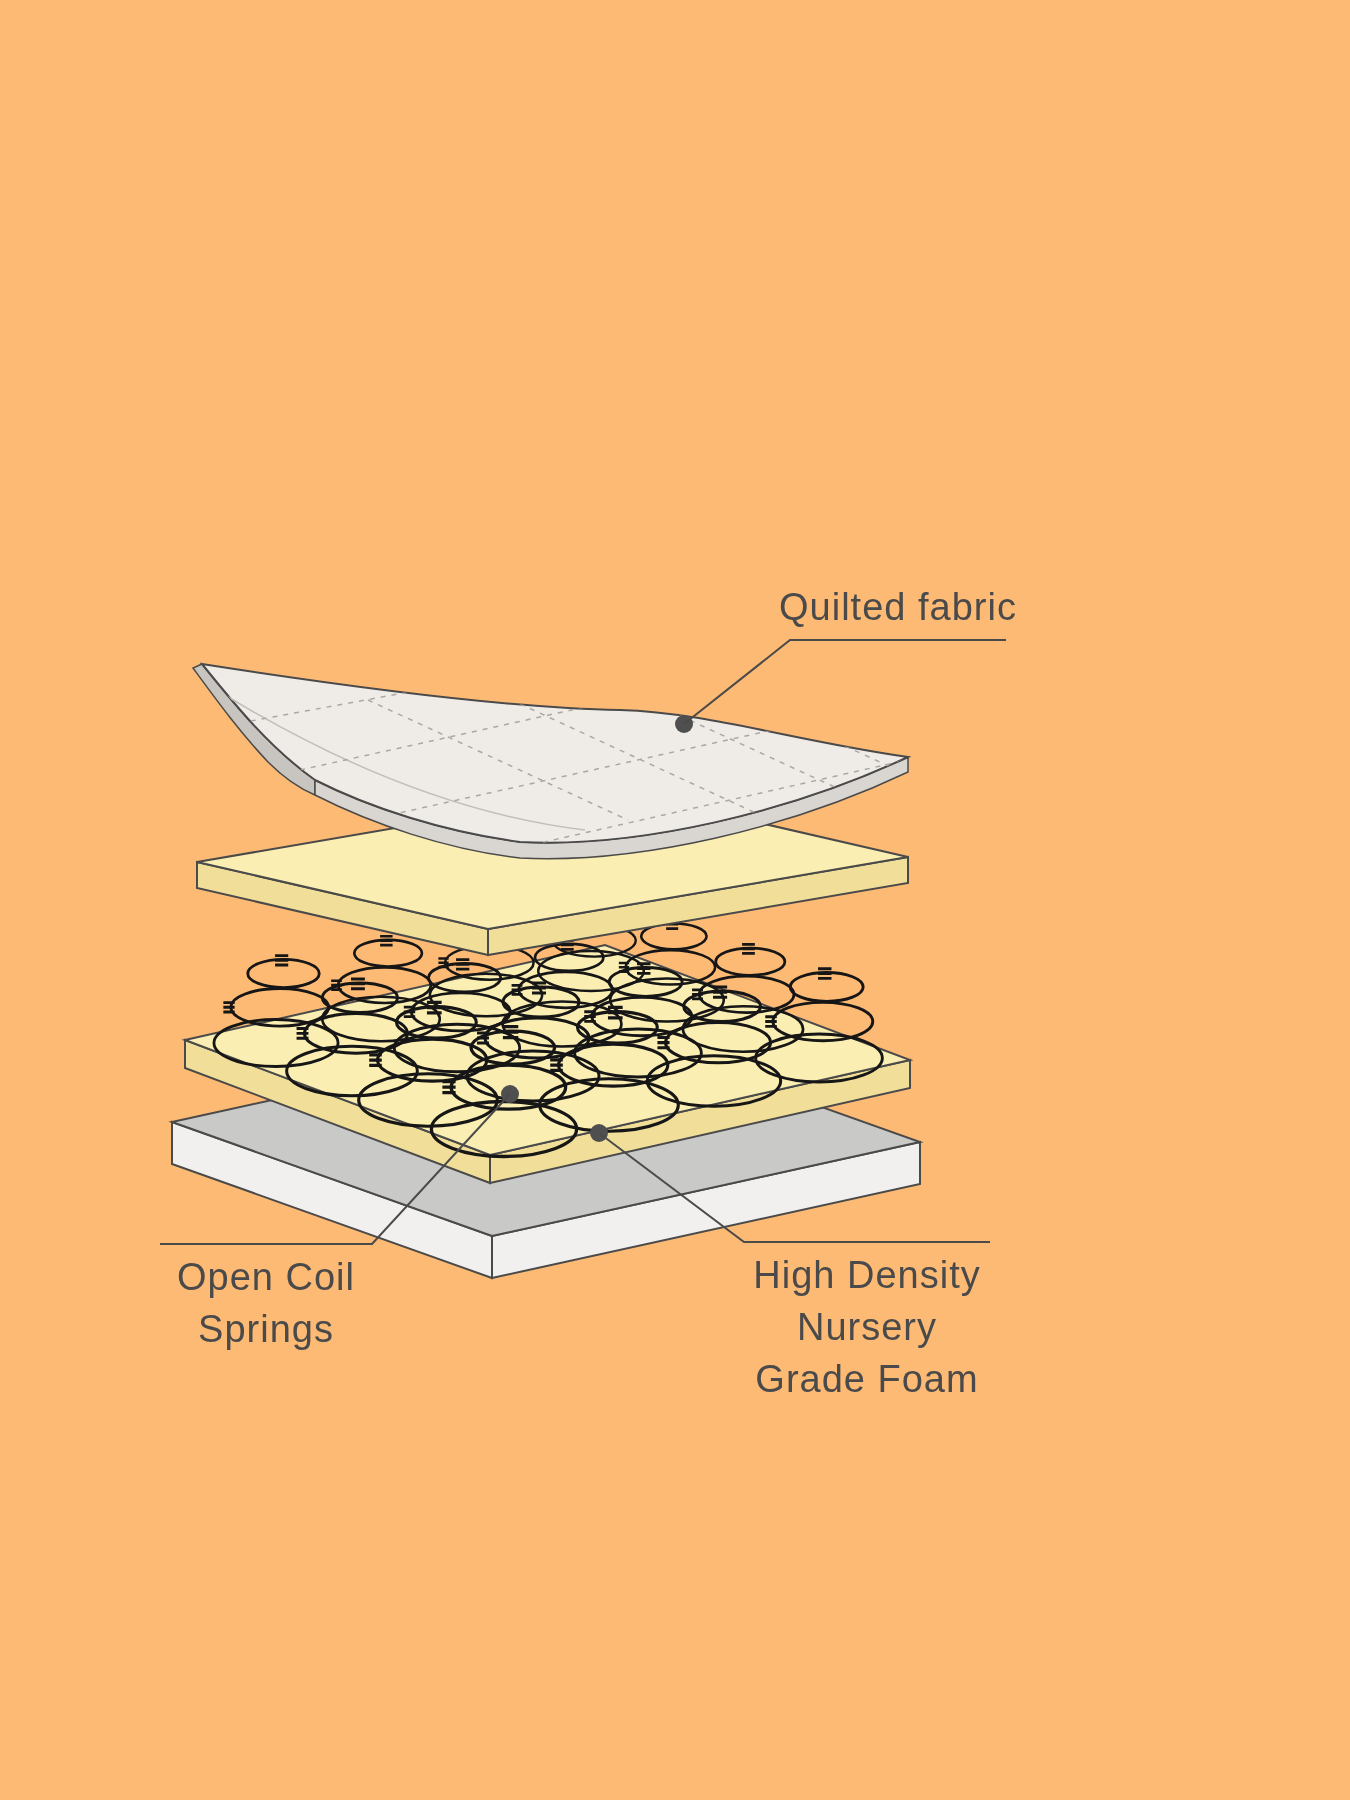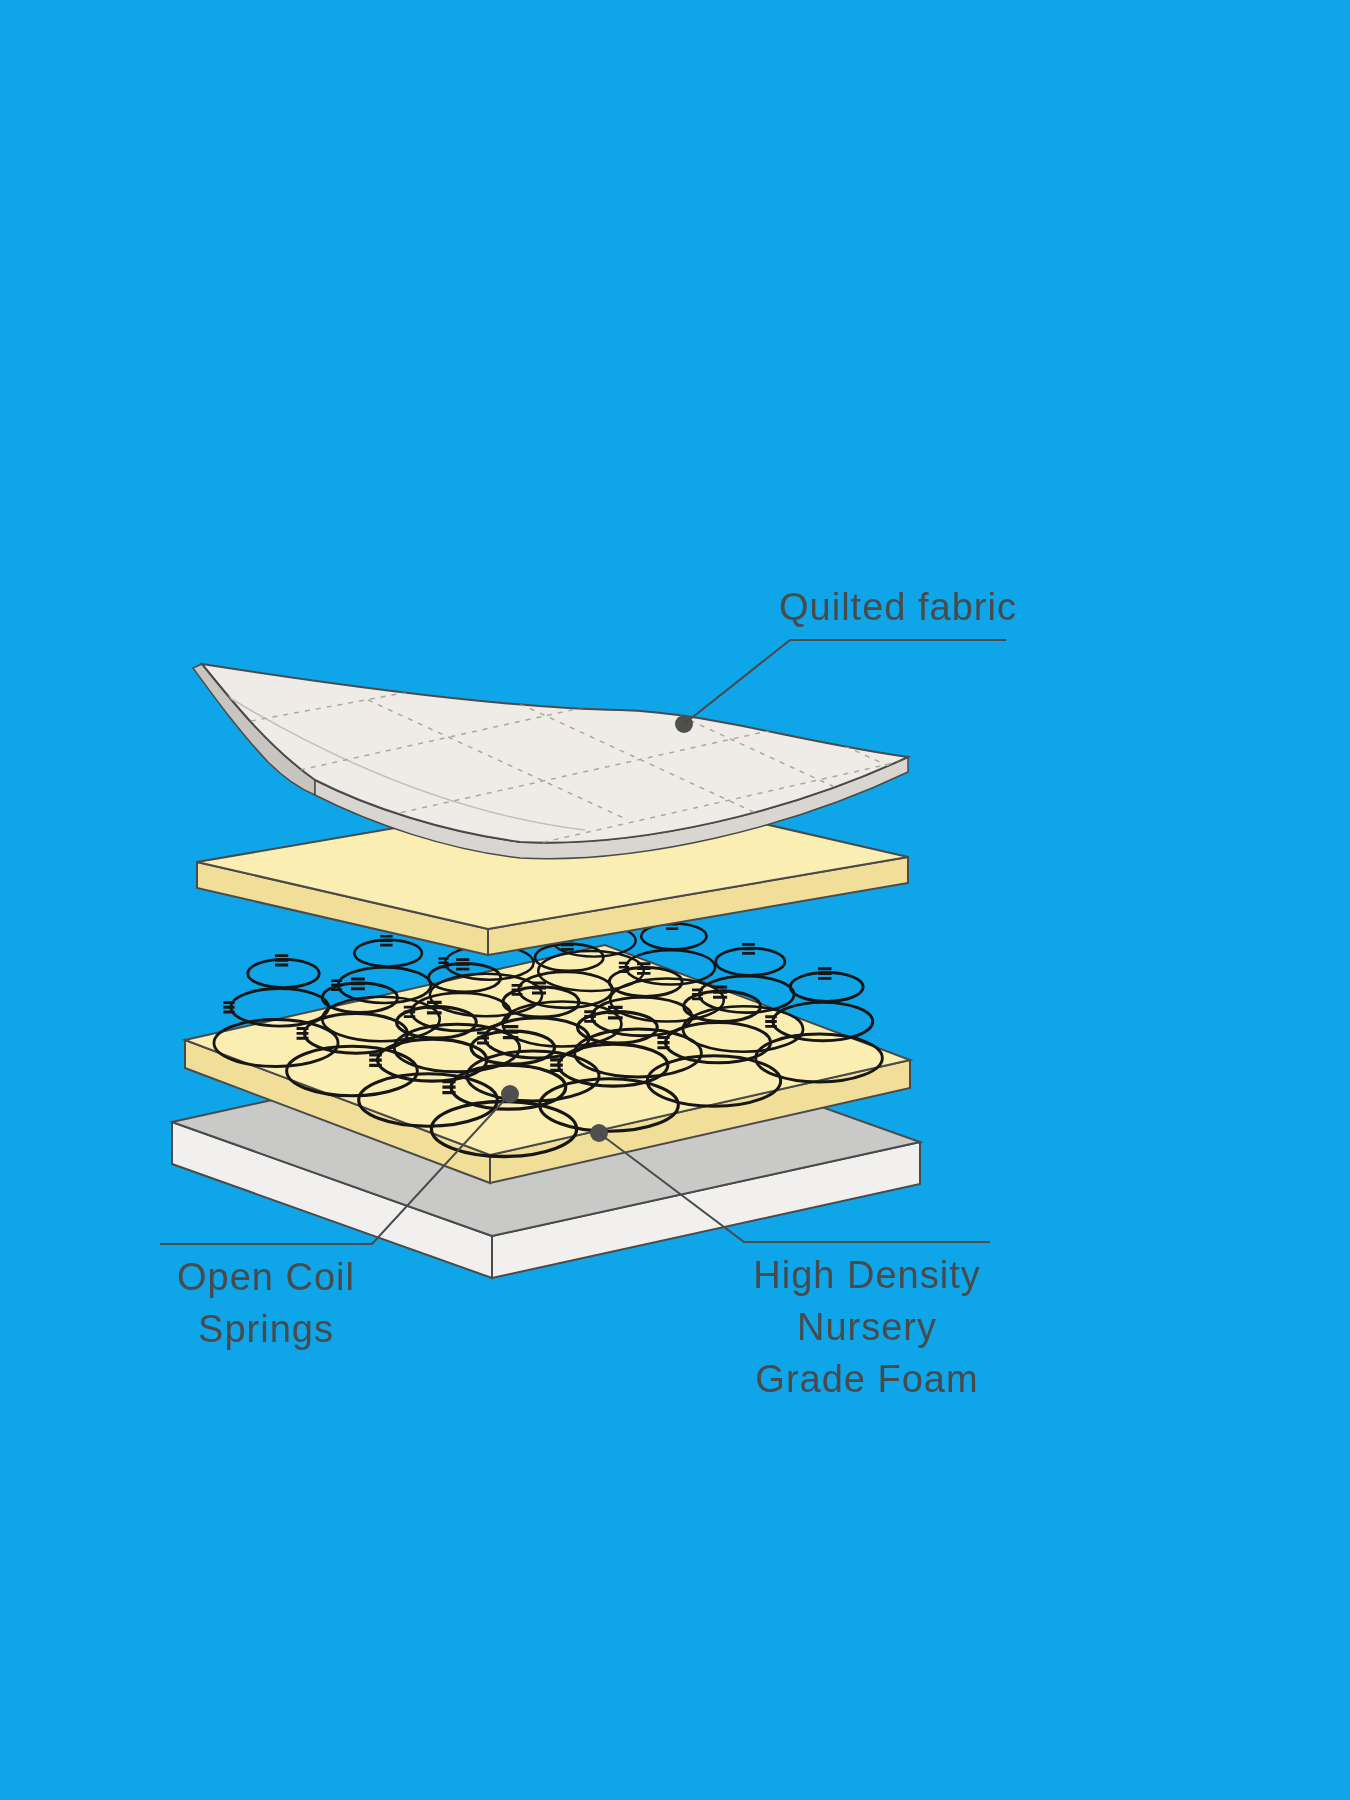--- a/index.html
+++ b/index.html
@@ -1,16 +1,16 @@
 <!DOCTYPE html>
 <html><head>
 <meta charset="utf-8">
 <style>
   html,body{margin:0;padding:0;background:#ffffff;}
-  .page{width:1350px;height:1800px;background:#0ea5e9;overflow:hidden;}
+  .page{width:1350px;height:1800px;background:#fdba74;overflow:hidden;}
   svg{display:block;}
   text{
     font-family:"Liberation Sans",sans-serif;
     font-size:38px;
     fill:#4a4a4a;
     letter-spacing:1px;
   }
   .coil-stroke{stroke:#161616;fill:none;stroke-width:3;}
   .knot{stroke:#161616;stroke-width:3;fill:none;}
   .callout-line{stroke:#4a4a4a;stroke-width:2;fill:none;}

